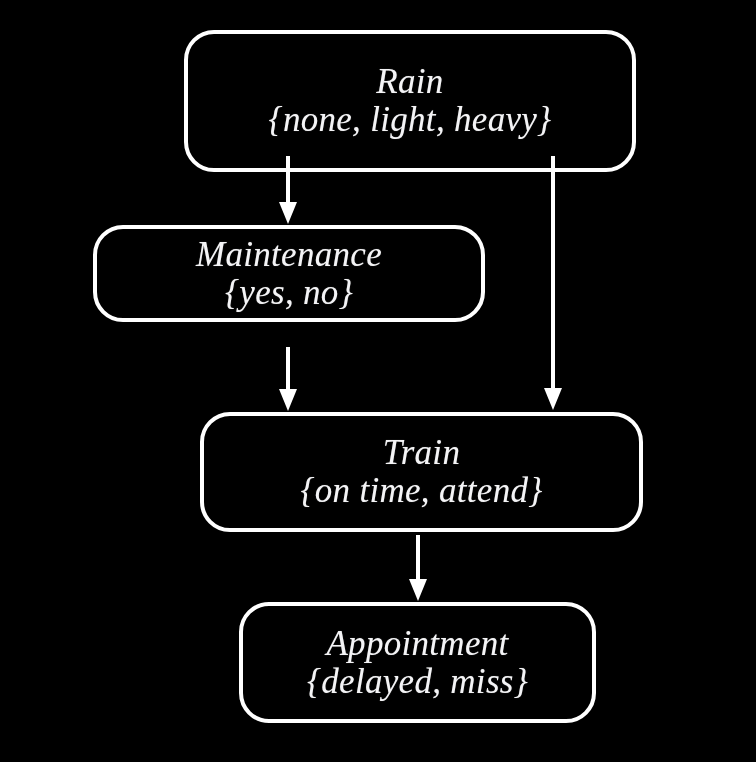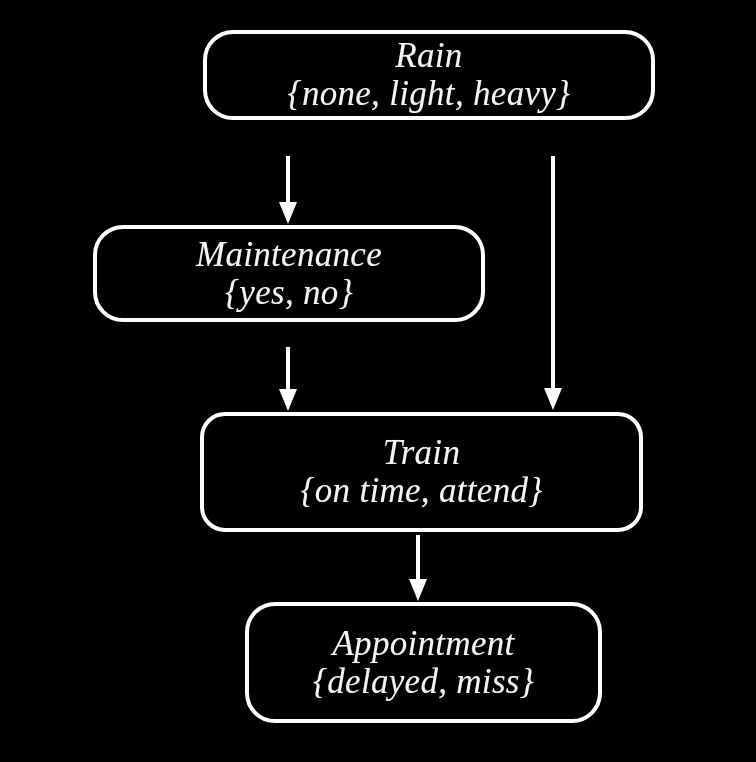--- a/index.html
+++ b/index.html
@@ -42,24 +42,24 @@
     white-space: nowrap;
   }
   .node .line2 {
     font-style: italic;
     font-size: 35px;
     letter-spacing: 0.3px;
     white-space: nowrap;
   }
 
   
-  #node-rain        { left: 203px; top: 30px;  width: 452px; height: 90px; }
+  #node-rain        { left: 184px; top: 30px;  width: 452px; height: 142px; }
   #node-maintenance { left: 93px;  top: 225px; width: 392px; height: 97px; }
-  #node-train       { left: 200px; top: 412px; width: 443px; height: 120px; border-radius: 25px; }
-  #node-appointment { left: 245px; top: 602px; width: 357px; height: 121px; }
+  #node-train       { left: 200px; top: 412px; width: 443px; height: 120px; }
+  #node-appointment { left: 239px; top: 602px; width: 357px; height: 121px; }
 
   
   .arrow {
     position: absolute;
   }
   .arrow .shaft {
     position: absolute;
     left: 50%;
     top: 0;
     transform: translateX(-50%);

